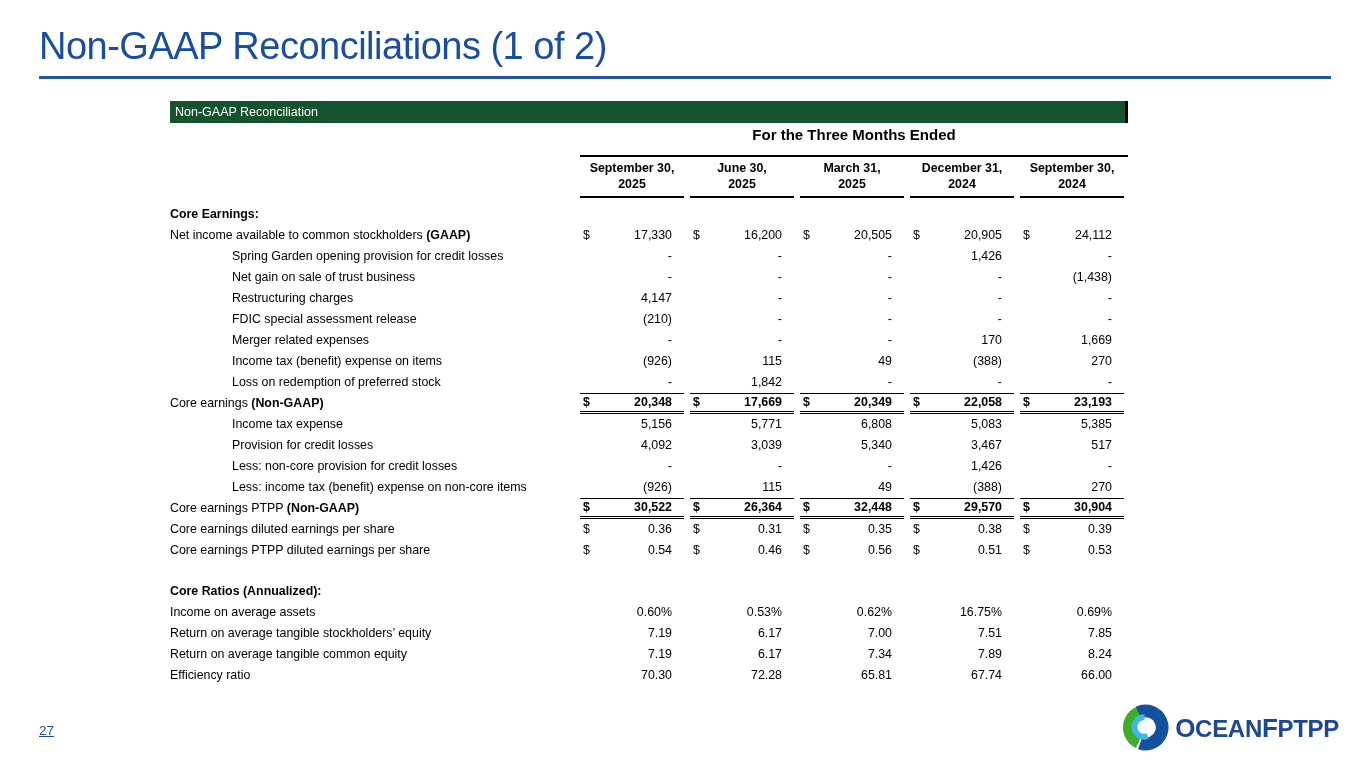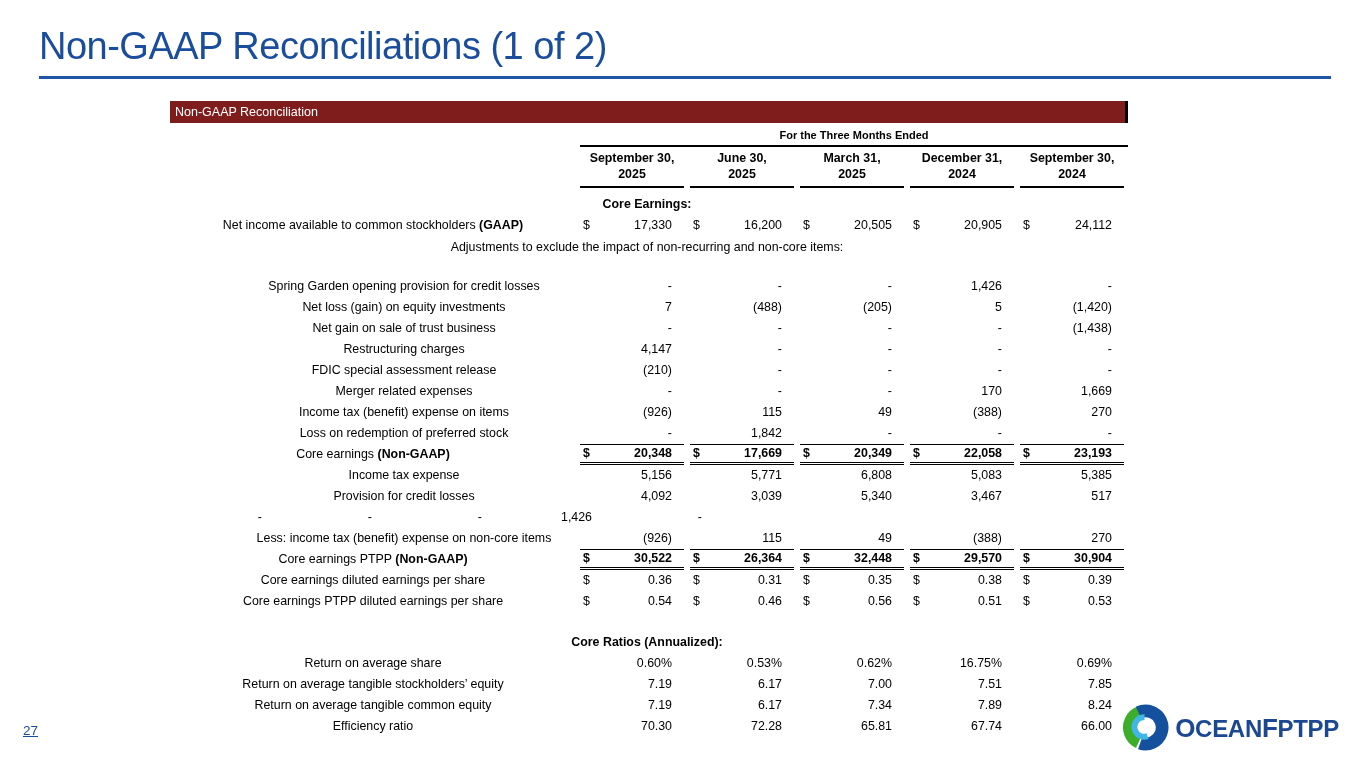--- a/index.html
+++ b/index.html
@@ -22,37 +22,37 @@
     background:#1F55A6;
   }
 
   
   .table-wrap {
     position:absolute; left:170px; top:101px; width:958px;
     font-size:12.4px; line-height:21px;
   }
   .bar {
     height:22px; line-height:22px; padding-left:5px;
-    background:#7f1d1d; color:#fff; font-size:12.5px;
+    background:#14532d; color:#fff; font-size:12.5px;
     border-right:3px solid #000;
   }
   .group-header {
     margin-left:410px; width:548px; margin-top:4px;
-    text-align:center; font-weight:bold; font-size:11px;
-    border-bottom:2px solid #000; padding-bottom:2px; line-height:16px;
+    text-align:center; font-weight:bold; font-size:15px;
+    border-bottom:2px solid #000; padding-bottom:12px; line-height:16px;
   }
   .col-headers { display:flex; margin-left:410px; width:548px; }
   .col-head {
     width:104px; margin-left:6px; text-align:center; font-weight:bold;
     font-size:12.4px; line-height:16px; padding:3px 0 4px 0;
     border-bottom:2px solid #000;
   }
   .col-head:first-child { margin-left:0; }
 
-  .rows { margin-top:6px;text-align:center; }
+  .rows { margin-top:6px; }
   .row { display:flex; min-height:21px; }
   .row .label { flex:1 1 auto; padding-right:4px; }
   .row .label.indent { padding-left:62px; }
   .row .label .bold-suffix { font-weight:bold;margin-top:34px; }
   .row.section .label { font-weight:bold; }
   .row.multiline { min-height:40px; }
   .row.multiline .label { line-height:19px; padding-top:2px; }
   .row.spacer { min-height:20px; }
 
   .cellset { display:flex; width:548px; flex:0 0 auto; }
@@ -63,21 +63,21 @@
   .cell:first-child { margin-left:0; }
   .cell .d { padding-left:3px; }
   .cell .v { padding-right:12px; margin-left:auto; }
   .row.total .cell {
     border-top:1px solid #000; border-bottom:3px double #000;
     font-weight:bold; line-height:17px;
   }
 
   
   .page-num {
-    position:absolute; left:23px; top:723px;
+    position:absolute; left:39px; top:723px;
     font-size:13.5px; color:#1A4E9C;text-decoration:underline;
   }
 
   
   .logo {
     position:absolute; right:26px; top:704px;
     display:flex; align-items:center; gap:6px;
   }
   .logo-text {
     display:flex; align-items:baseline;
@@ -142,60 +142,37 @@
             <div class="cell">
               <span class="d">$</span>
               <span class="v">20,905</span>
             </div>
             <div class="cell">
               <span class="d">$</span>
               <span class="v">24,112</span>
             </div>
           </div>
         </div>
-        <div class="row multiline">
-          <div class="label"><span>Adjustments to exclude the impact of non-recurring and non-core items:</span></div>
-        </div>
         <div class="row">
           <div class="label indent"><span>Spring Garden opening provision for credit losses</span></div>
           <div class="cellset">
             <div class="cell">
               <span class="v">-</span>
             </div>
             <div class="cell">
               <span class="v">-</span>
             </div>
             <div class="cell">
               <span class="v">-</span>
             </div>
             <div class="cell">
               <span class="v">1,426</span>
             </div>
             <div class="cell">
               <span class="v">-</span>
-            </div>
-          </div>
-        </div>
-        <div class="row">
-          <div class="label indent"><span>Net loss (gain) on equity investments</span></div>
-          <div class="cellset">
-            <div class="cell">
-              <span class="v">7</span>
-            </div>
-            <div class="cell">
-              <span class="v">(488)</span>
-            </div>
-            <div class="cell">
-              <span class="v">(205)</span>
-            </div>
-            <div class="cell">
-              <span class="v">5</span>
-            </div>
-            <div class="cell">
-              <span class="v">(1,420)</span>
             </div>
           </div>
         </div>
         <div class="row">
           <div class="label indent"><span>Net gain on sale of trust business</span></div>
           <div class="cellset">
             <div class="cell">
               <span class="v">-</span>
             </div>
             <div class="cell">
@@ -371,20 +348,21 @@
             </div>
             <div class="cell">
               <span class="v">3,467</span>
             </div>
             <div class="cell">
               <span class="v">517</span>
             </div>
           </div>
         </div>
         <div class="row">
+          <div class="label indent"><span>Less: non-core provision for credit losses</span></div>
           <div class="cellset">
             <div class="cell">
               <span class="v">-</span>
             </div>
             <div class="cell">
               <span class="v">-</span>
             </div>
             <div class="cell">
               <span class="v">-</span>
             </div>
@@ -489,21 +467,21 @@
               <span class="d">$</span>
               <span class="v">0.53</span>
             </div>
           </div>
         </div>
         <div class="row spacer"></div>
         <div class="row section">
           <div class="label"><span>Core Ratios (Annualized):</span></div>
         </div>
         <div class="row">
-          <div class="label"><span>Return on average share</span></div>
+          <div class="label"><span>Income on average assets</span></div>
           <div class="cellset">
             <div class="cell">
               <span class="v">0.60%</span>
             </div>
             <div class="cell">
               <span class="v">0.53%</span>
             </div>
             <div class="cell">
               <span class="v">0.62%</span>
             </div>

